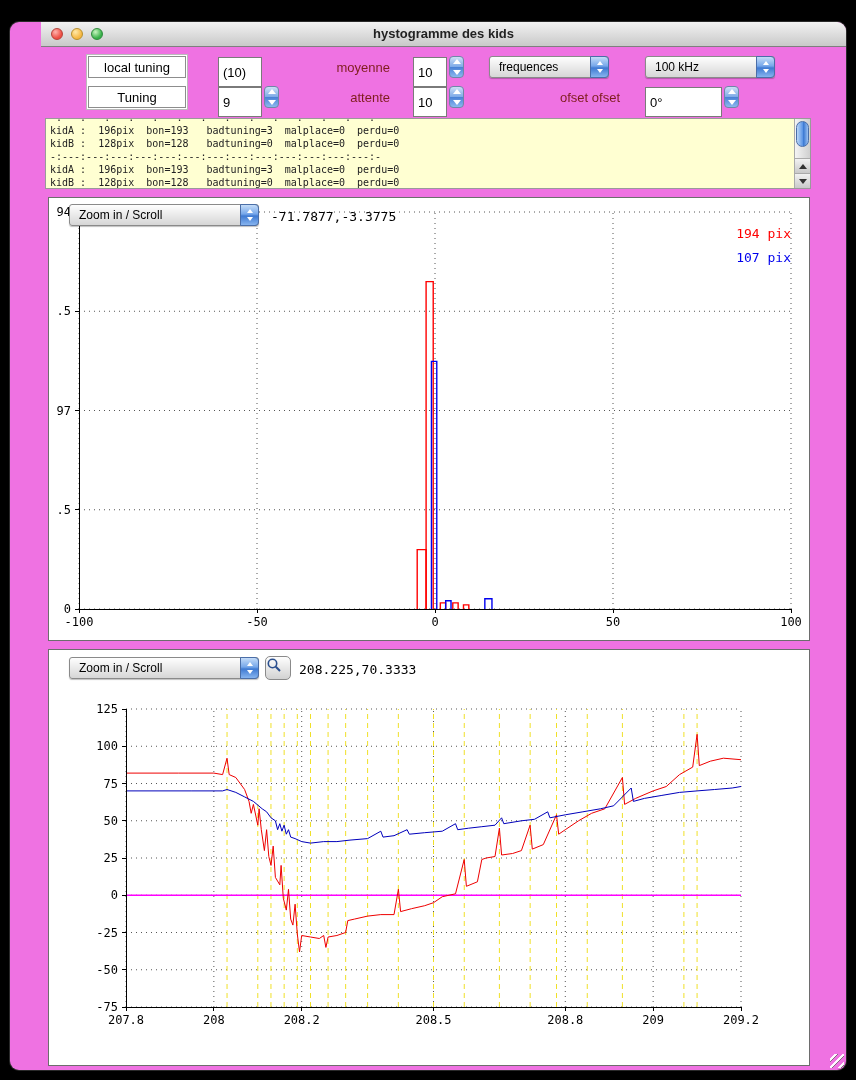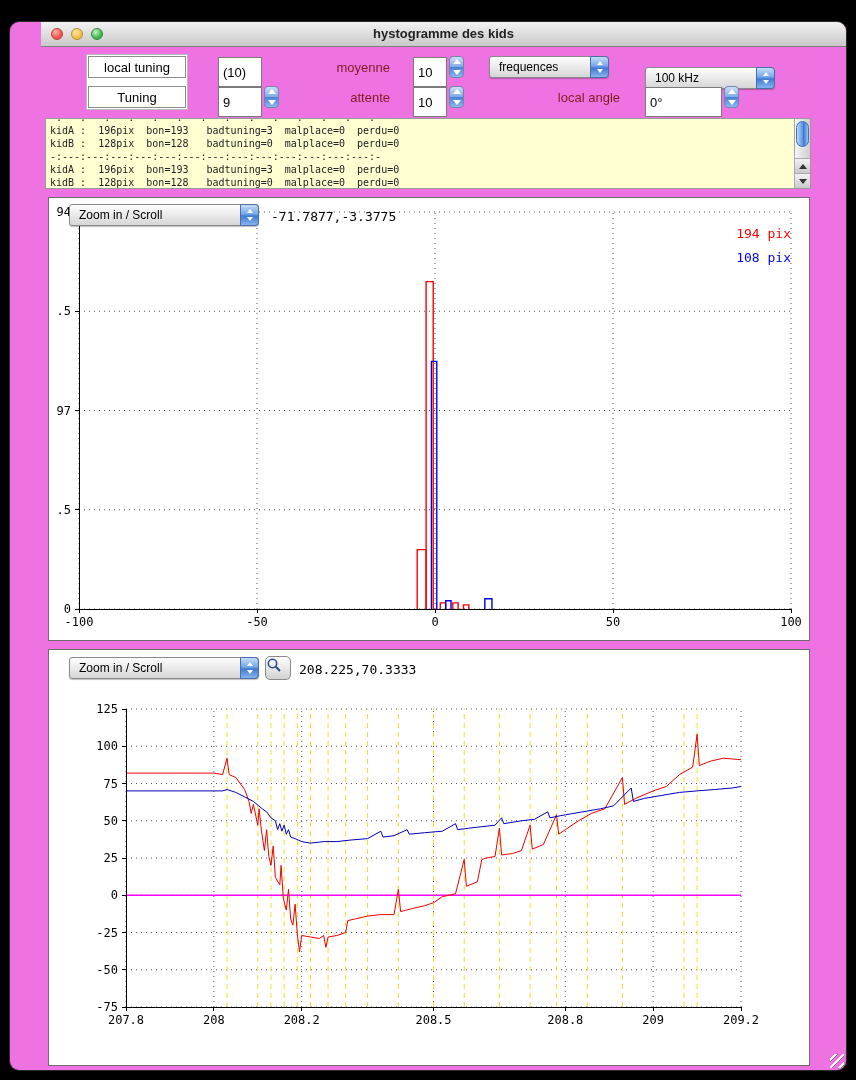--- a/index.html
+++ b/index.html
@@ -33,21 +33,21 @@
   .s-nine{left:254px;top:39px;} .s-moy{left:439px;top:9px;} .s-att{left:439px;top:39px;} .s-ofs{left:714px;top:39px;}
   .tri{width:0;height:0;border-left:4px solid transparent;border-right:4px solid transparent;}
   .tup{border-bottom:5px solid #fff;margin-bottom:3px;}
   .tdn{border-top:5px solid #fff;margin-top:3px;}
   .popup{position:absolute;height:22px;border:1px solid #8a8a8a;border-radius:3px;background:linear-gradient(#fefefe,#d6d6d6);font:12px "Liberation Sans",sans-serif;display:flex;align-items:center;padding:0 22px 0 9px;box-sizing:border-box;box-shadow:0 1px 1px rgba(0,0,0,.25);color:#000;white-space:nowrap;}
   .popup .cap{position:absolute;right:-1px;top:-1px;bottom:-1px;width:19px;border-radius:0 4px 4px 0;border:1px solid #4a6ea8;box-sizing:border-box;background:linear-gradient(#c4dcf8,#76a7ea 45%,#3f7ad2 55%,#86b4ef);display:flex;flex-direction:column;align-items:center;justify-content:center;}
   .cap .ctri{width:0;height:0;border-left:3.5px solid transparent;border-right:3.5px solid transparent;}
   .cup{border-bottom:4px solid #fff;margin-bottom:2px;}
   .cdn{border-top:4px solid #fff;margin-top:2px;}
   .p-freq{left:479px;top:9px;width:120px;}
-  .p-khz{left:635px;top:9px;width:130px;margin-top:11px;}
+  .p-khz{left:635px;top:9px;width:130px;}
 
   
   .log{position:absolute;left:35px;top:71px;width:766px;height:71px;background:#ffffd2;border:1px solid #9a9a9a;box-sizing:border-box;overflow:hidden;}
   .logtext{position:absolute;left:4px;top:0;right:18px;margin-top:-8px;font:10px/13px "DejaVu Sans Mono",monospace;color:#222;white-space:pre;}
   .vscroll{position:absolute;right:0;top:0;bottom:0;width:16px;background:linear-gradient(to right,#f4f4f4,#cfcfcf);border-left:1px solid #aaa;box-sizing:border-box;}
   .vthumb{position:absolute;left:1px;right:1px;top:2px;height:26px;border-radius:7px;background:linear-gradient(to right,#bcd8f7,#5f97e6 50%,#3c79d2 60%,#9cc2f2);border:1px solid #4a6ea8;box-sizing:border-box;}
   .sbtns{position:absolute;left:0;right:0;bottom:0;}
   .sb{height:14px;background:linear-gradient(#f2f2f2,#c9c9c9);border-top:1px solid #aaa;display:flex;align-items:center;justify-content:center;}
   .stri{width:0;height:0;border-left:4px solid transparent;border-right:4px solid transparent;}
   .sup{border-bottom:5px solid #333;} .sdn{border-top:5px solid #333;}
@@ -116,21 +116,21 @@
           </span>
         </div>
       <div class="popup p-khz">
           <span>100 kHz</span>
           <span class="cap">
             <span class="ctri cup"></span>
             <span class="ctri cdn"></span>
           </span>
         </div>
 
-      <div class="tlabel l-ofs">local angle</div>
+      <div class="tlabel l-ofs">ofset ofset</div>
       <input class="field f-ofs" readonly="" value="0°" style="">
       <span class="stepper s-ofs">
           <span class="tri tup"></span>
           <span class="tri tdn"></span>
         </span>
 
       <div class="log">
         <div class="logtext"><div>-:---:---:---:---:---:---:---:---:---:---:---:---:---:-</div><div>kidA :  196pix  bon=193   badtuning=3  malplace=0  perdu=0</div><div>kidB :  128pix  bon=128   badtuning=0  malplace=0  perdu=0</div><div>-:---:---:---:---:---:---:---:---:---:---:---:---:---:-</div><div>kidA :  196pix  bon=193   badtuning=3  malplace=0  perdu=0</div><div>kidB :  128pix  bon=128   badtuning=0  malplace=0  perdu=0</div></div>
         <div class="vscroll">
           <div class="vthumb"></div>
@@ -191,21 +191,21 @@
         <div class="popup pop-zoom1">
             <span>Zoom in / Scroll</span>
             <span class="cap">
               <span class="ctri cup"></span>
               <span class="ctri cdn"></span>
             </span>
           </div>
         <div class="coords c1">-71.7877,-3.3775</div>
         <div class="legend">
             <div style="color: rgb(255, 0, 0);">194 pix</div>
-            <div style="color: rgb(0, 0, 238);">108 pix</div>
+            <div style="color: rgb(0, 0, 238);">107 pix</div>
           </div>
       </div>
 
       <div class="panel p2">
         <svg id="linesvg" width="762" height="417">
             <line x1="77" y1="357" x2="77" y2="59" class="grid"></line>
             <line x1="164.8571428571393" y1="357" x2="164.8571428571393" y2="59" class="grid"></line>
             <line x1="252.7142857142786" y1="357" x2="252.7142857142786" y2="59" class="grid"></line>
             <line x1="384.5" y1="357" x2="384.5" y2="59" class="grid"></line>
             <line x1="516.2857142857215" y1="357" x2="516.2857142857215" y2="59" class="grid"></line>

